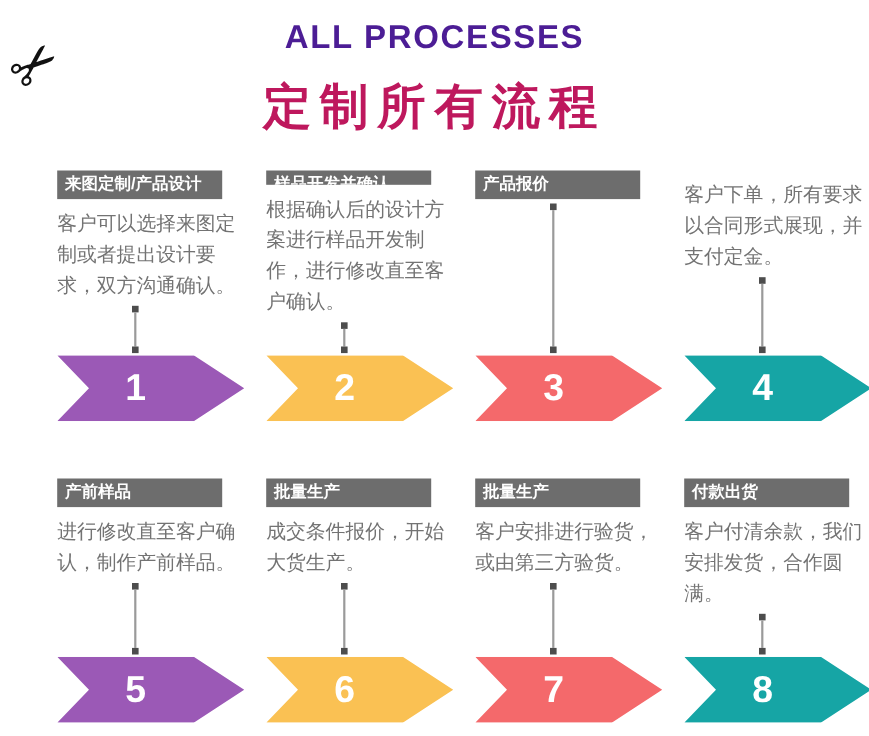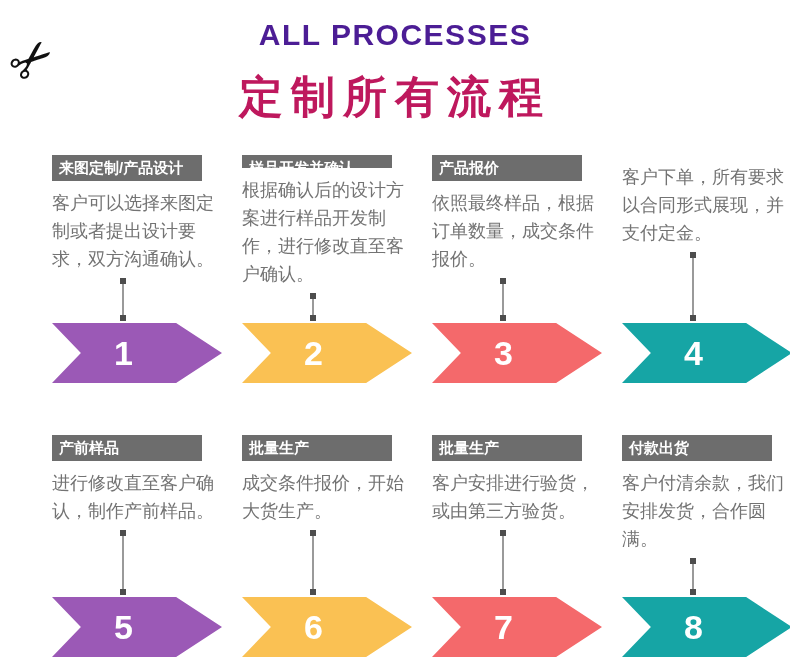--- a/index.html
+++ b/index.html
@@ -141,21 +141,20 @@
           <span class="line"></span>
           <span class="sq"></span>
         </div>
         <div class="arrow" style="background: rgb(250, 193, 83);">
           <span class="num">2</span>
         </div>
       </div>
 
       <div class="step">
         <div class="step-title">产品报价</div>
-        <p class="step-desc">依照最终样品，根据订单数量，成交条件报价。</p>
         <div class="connector">
           <span class="sq"></span>
           <span class="line"></span>
           <span class="sq"></span>
         </div>
         <div class="arrow" style="background: rgb(244, 105, 107);">
           <span class="num">3</span>
         </div>
       </div>
 

